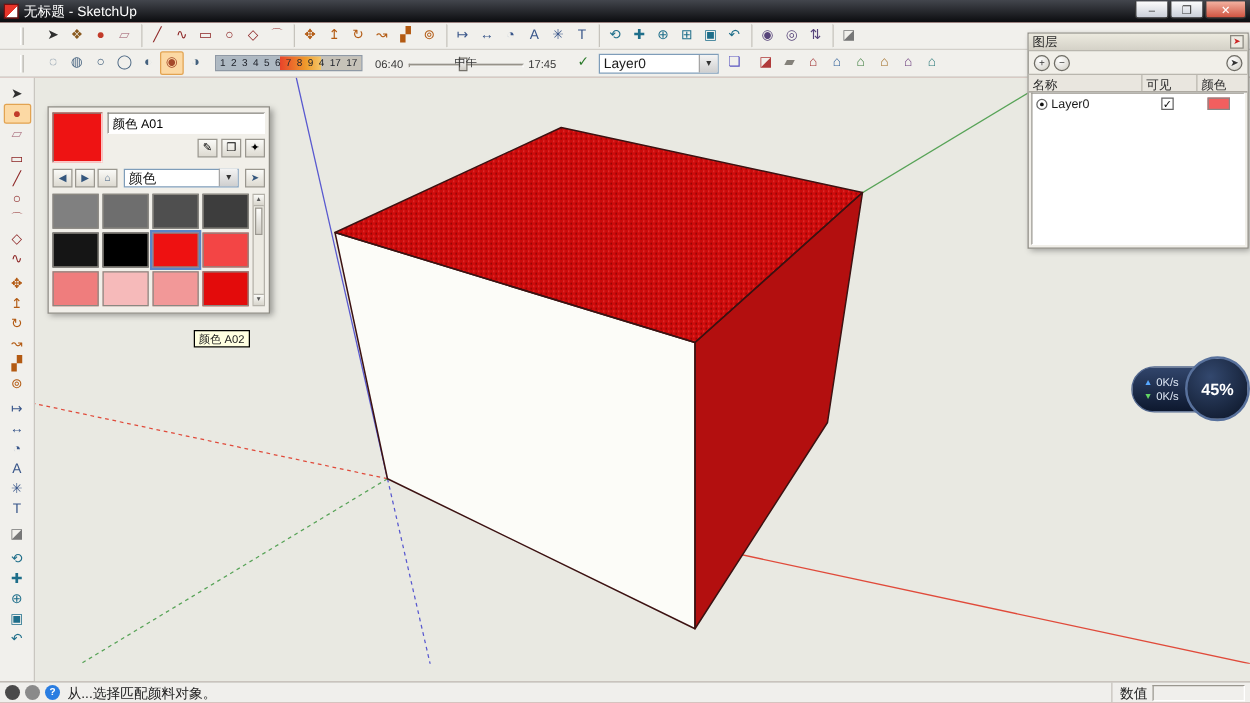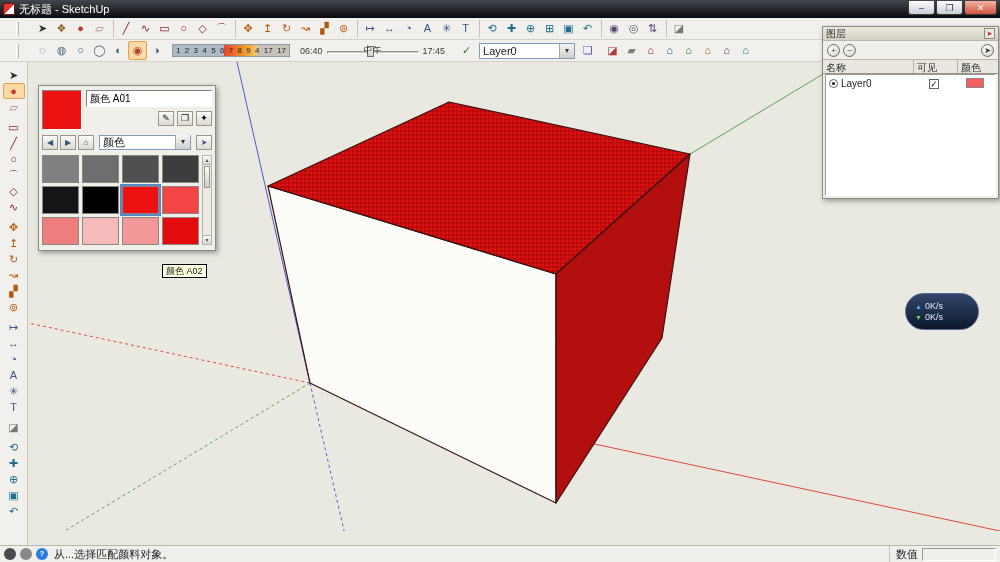--- a/index.html
+++ b/index.html
@@ -70,21 +70,21 @@
   .navbtn{width:16px;height:15px;border:1px solid #9a978f;background:linear-gradient(#fafaf7,#dddad1);font-size:8px;line-height:13px;text-align:center;padding:0;color:#35577e;cursor:default}
   .mat-nav .dd{flex:1;height:15px}
   .grid-wrap{display:flex;padding:3px 3px 5px}
   .pal-grid{flex:1;display:grid;grid-template-columns:repeat(4,1fr);grid-auto-rows:28px;gap:3px}
   .cell{border:1px solid #8b8881;padding:0;cursor:default}
   .cell[data-selected="true"]{outline:2px solid #5b86c5}
   .scroll{width:10px;margin-left:3px;border:1px solid #b5b2aa;background:#eceae2;display:flex;flex-direction:column;font-size:6px;color:#555}
   .sarrow{height:9px;text-align:center;line-height:9px;background:linear-gradient(#fafaf7,#d8d5cc);border-bottom:1px solid #b5b2aa}
   .sarrow.down{margin-top:auto;border-top:1px solid #b5b2aa;border-bottom:none}
   .sthumb{height:22px;background:linear-gradient(#fdfdfb,#cfccc4);border:1px solid #9a978f;margin:1px}
-  .tooltip{position:absolute;left:123px;top:178px;background:#ffffe1;border:1px solid #000;font-size:9px;padding:0 3px;line-height:12px;white-space:nowrap;z-index:40}
+  .tooltip{position:absolute;left:116px;top:178px;background:#ffffe1;border:1px solid #000;font-size:9px;padding:0 3px;line-height:12px;white-space:nowrap;z-index:40}
 
   
   .layers{left:822px;top:26px;width:177px;height:173px;display:flex;flex-direction:column}
   .lay-tools{display:flex;align-items:center;height:18px;padding:0 4px;gap:3px}
   .roundbtn{width:13px;height:13px;border-radius:50%;border:1px solid #6e6c65;background:radial-gradient(circle at 35% 30%,#ffffff,#cfccc4);font-size:8px;line-height:11px;text-align:center;padding:0;color:#333;cursor:default}
   .lay-detail{margin-left:auto}
   .lay-cols{display:flex;height:15px;border-top:1px solid #b9b6ae;border-bottom:1px solid #9a978f;background:#e9e6df;font-size:10px;color:#2a2a2a}
   .colh{border-right:1px solid #b9b6ae;padding:1px 3px 0}
   .colh.c-name{flex:1}.colh.c-vis{width:44px}.colh.c-col{width:40px;border-right:none}
   .lay-list{flex:1;background:#fff;border:1px solid;border-color:#9a978f #fff #fff #9a978f;margin:0 2px 2px;overflow:hidden}
@@ -609,20 +609,23 @@
     <div class="pill">
       <span class="row">
         <span class="arr up">▲</span>
         <span>0K/s</span>
       </span>
       <span class="row">
         <span class="arr dn">▼</span>
         <span>0K/s</span>
       </span>
     </div>
+    <div class="ball">
+      <span>45%</span>
+    </div>
   </div>
 
   <div class="statusbar">
     <button class="sico geo"></button>
     <button class="sico cred"></button>
     <button class="sico help">?</button>
     <span class="hint">从...选择匹配颜料对象。</span>
     <span class="vcb-wrap">
       <span class="vcb-label">数值</span>
       <span class="vcb"></span>

